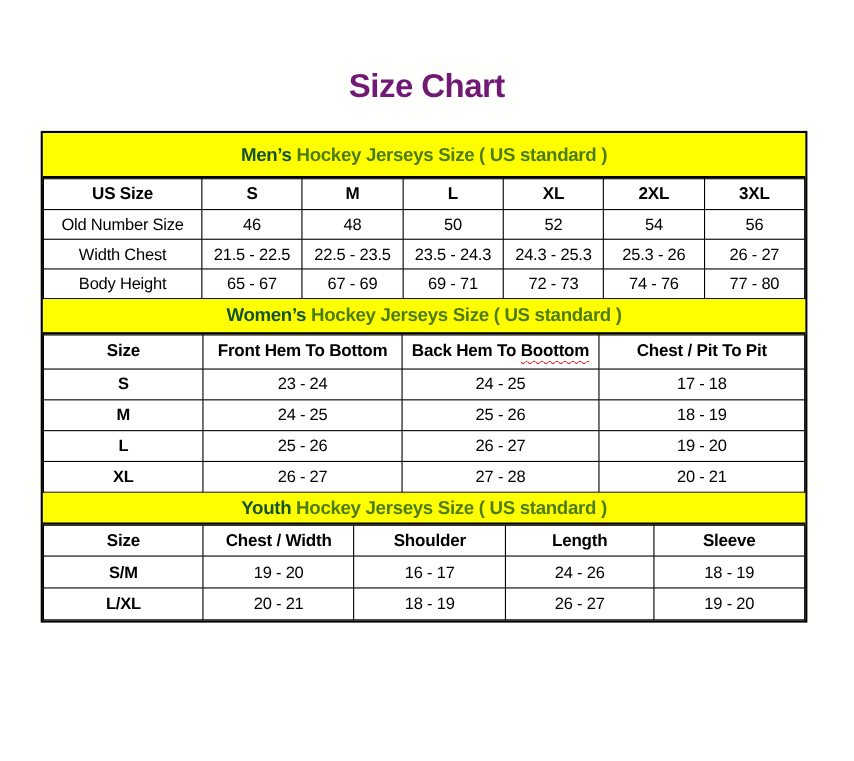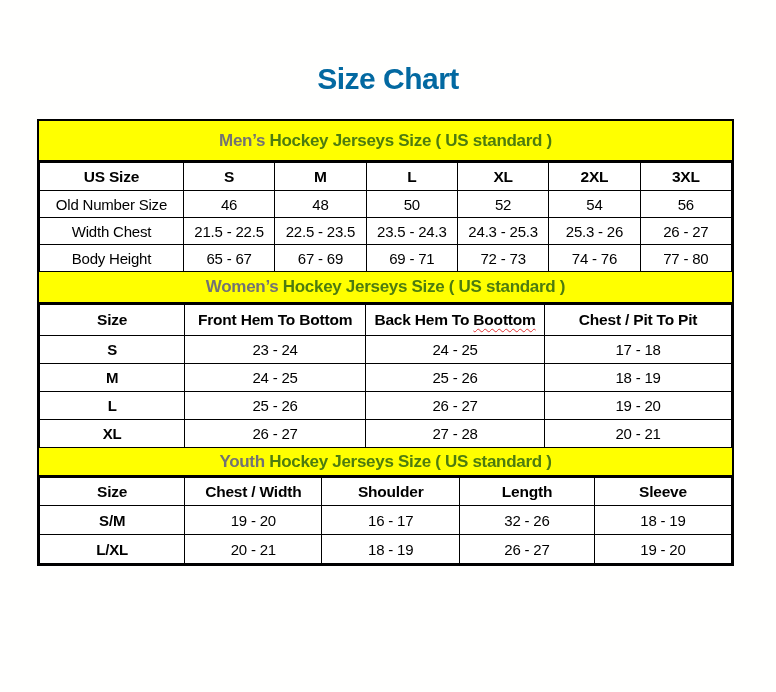--- a/index.html
+++ b/index.html
@@ -11,21 +11,21 @@
     font-family: "Liberation Sans", sans-serif;
     color: #000;
     overflow: hidden;
   }
   .page-title {
     margin: 60px 0 0 0;
     text-align: center;
     font-size: 30px;
     line-height: 38px;
     font-weight: bold;
-    color: #0369a1;
+    color: #701a75;
     letter-spacing: -0.5px;
   }
   .chart-wrap {
     margin: 21px 0 0 37px;
     width: 697px;
     border: 2px solid #000;
     box-sizing: border-box;
     background: #fff;
   }
   .band {
@@ -34,21 +34,21 @@
     display: flex;
     align-items: center;
     justify-content: center;
     font-weight: bold;
     font-size: 17px;
     letter-spacing: -0.3px;
   }
   .band-mens   { height: 39px; }
   .band-womens { height: 30px; }
   .band-youth  { height: 27px; }
-  .band .accent { color: #737373; white-space: pre; }
+  .band .accent { color: #14532d; white-space: pre; }
   .band .rest   { color: #4d7c0f; white-space: pre; }
   table {
     width: 100%;
     border-collapse: collapse;
     table-layout: fixed;
   }
   th, td {
     border: 1.5px solid #000;
     text-align: center;
     vertical-align: middle;
@@ -198,21 +198,21 @@
       <th>Size</th>
       <th>Chest / Width</th>
       <th>Shoulder</th>
       <th>Length</th>
       <th>Sleeve</th>
     </tr>
     <tr>
       <td class="row-label-bold">S/M</td>
       <td>19 - 20</td>
       <td>16 - 17</td>
-      <td>32 - 26</td>
+      <td>24 - 26</td>
       <td>18 - 19</td>
     </tr>
     <tr>
       <td class="row-label-bold">L/XL</td>
       <td>20 - 21</td>
       <td>18 - 19</td>
       <td>26 - 27</td>
       <td>19 - 20</td>
     </tr>
   </tbody>

